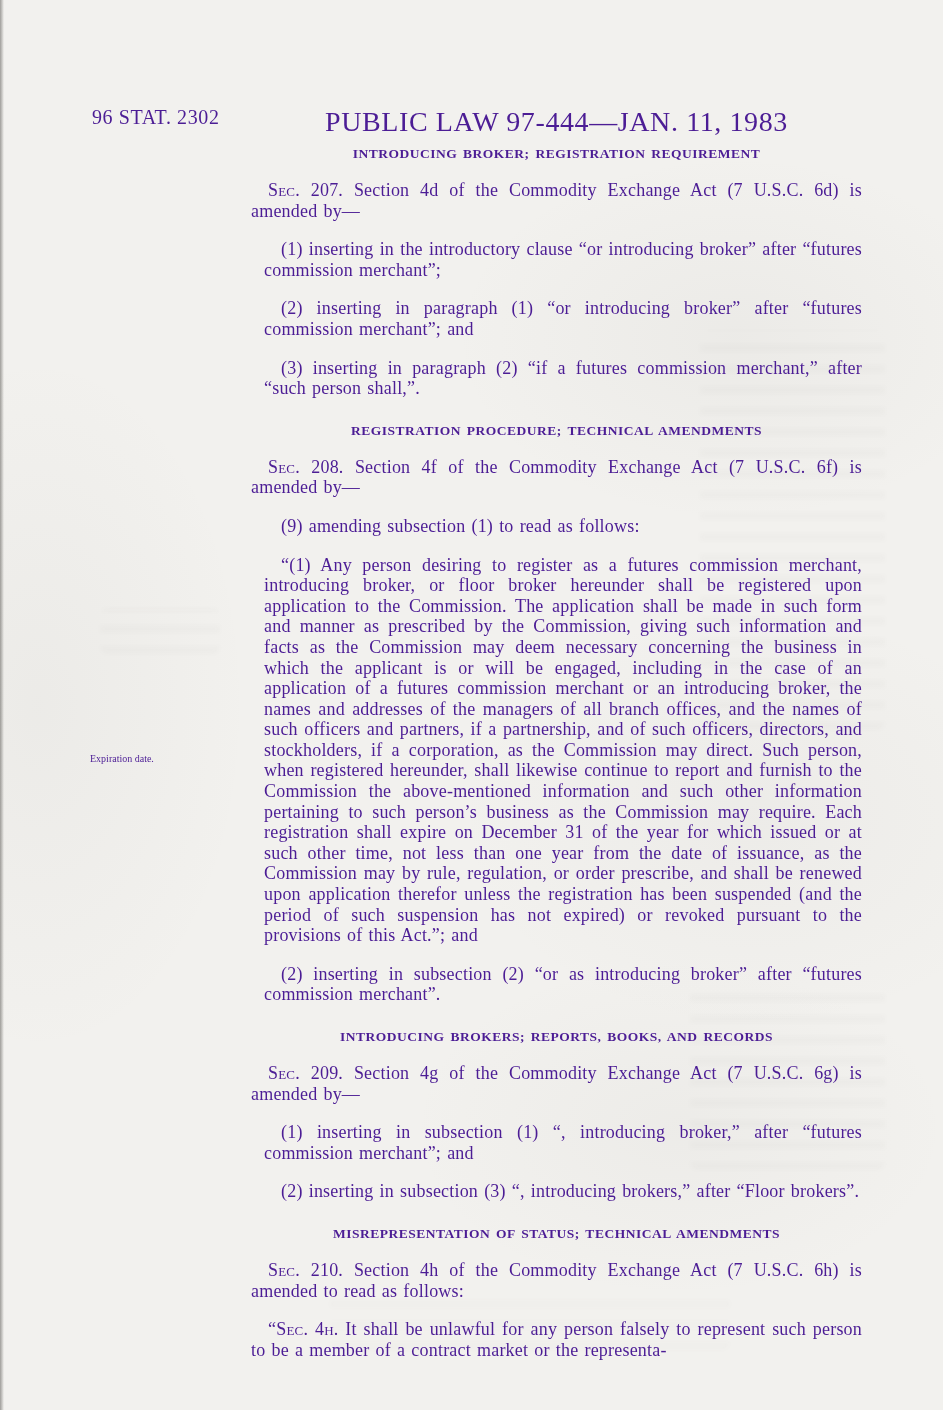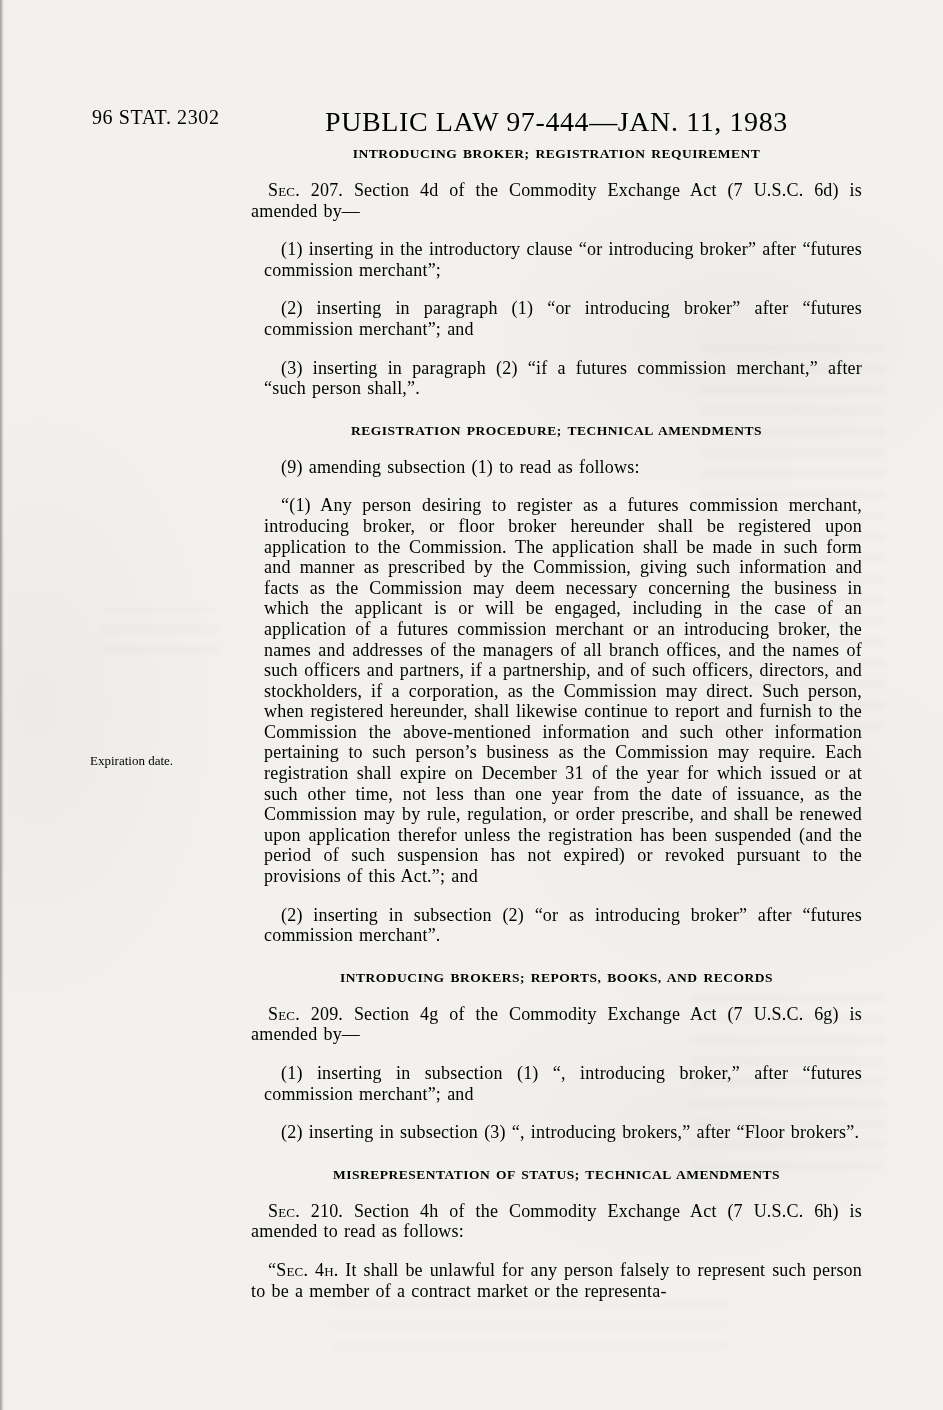--- a/index.html
+++ b/index.html
@@ -7,21 +7,21 @@
     padding: 0;
     background: #e9e8e5;
   }
   .page {
     position: relative;
     width: 943px;
     height: 1410px;
     background: #f2f1ee;
     overflow: hidden;
     font-family: "Liberation Serif", serif;
-    color: #000000;
+    color: #4c1d95;
   }
   
   .page::before {
     content: "";
     position: absolute;
     inset: 0;
     background:
       radial-gradient(ellipse 400px 260px at 78% 24%, rgba(150,148,142,0.07), transparent 70%),
       radial-gradient(ellipse 420px 300px at 80% 58%, rgba(150,148,142,0.06), transparent 70%),
       radial-gradient(ellipse 380px 240px at 72% 80%, rgba(150,148,142,0.06), transparent 70%),
@@ -64,21 +64,21 @@
     text-align: center;
     font-size: 28px;
     letter-spacing: 0.6px;
     white-space: nowrap;
   }
 
   .margin-note {
     position: absolute;
     left: 90px;
     top: 753px;
-    font-size: 13px;
+    font-size: 10px;
     white-space: nowrap;
   }
 
   .content {
     position: absolute;
     left: 233px;
     top: 146px;
     width: 647px;
     font-size: 18px;
     line-height: 20.6px;
@@ -121,20 +121,21 @@
 
   <div class="content">
 
     <h2 class="section-heading">INTRODUCING BROKER; REGISTRATION REQUIREMENT</h2>
     <p class="intro"><span class="sec-label">Sec. 207.</span><span> Section 4d of the Commodity Exchange Act (7 U.S.C. 6d) is amended by—</span></p>
     <p class="clause">(1) inserting in the introductory clause “or introducing broker” after “futures commission merchant”;</p>
     <p class="clause">(2) inserting in paragraph (1) “or introducing broker” after “futures commission merchant”; and</p>
     <p class="clause">(3) inserting in paragraph (2) “if a futures commission merchant,” after “such person shall,”.</p>
 
     <h2 class="section-heading not-first">REGISTRATION PROCEDURE; TECHNICAL AMENDMENTS</h2>
+    <p class="intro"><span class="sec-label">Sec. 208.</span><span> Section 4f of the Commodity Exchange Act (7 U.S.C. 6f) is amended by—</span></p>
     <p class="clause">(9) amending subsection (1) to read as follows:</p>
     <p class="clause">“(1) Any person desiring to register as a futures commission merchant, introducing broker, or floor broker hereunder shall be registered upon application to the Commission. The application shall be made in such form and manner as prescribed by the Commission, giving such information and facts as the Commission may deem necessary concerning the business in which the applicant is or will be engaged, including in the case of an application of a futures commission merchant or an introducing broker, the names and addresses of the managers of all branch offices, and the names of such officers and partners, if a partnership, and of such officers, directors, and stockholders, if a corporation, as the Commission may direct. Such person, when registered hereunder, shall likewise continue to report and furnish to the Commission the above-mentioned information and such other information pertaining to such person’s business as the Commission may require. Each registration shall expire on December 31 of the year for which issued or at such other time, not less than one year from the date of issuance, as the Commission may by rule, regulation, or order prescribe, and shall be renewed upon application therefor unless the registration has been suspended (and the period of such suspension has not expired) or revoked pursuant to the provisions of this Act.”; and</p>
     <p class="clause">(2) inserting in subsection (2) “or as introducing broker” after “futures commission merchant”.</p>
 
     <h2 class="section-heading not-first">INTRODUCING BROKERS; REPORTS, BOOKS, AND RECORDS</h2>
     <p class="intro"><span class="sec-label">Sec. 209.</span><span> Section 4g of the Commodity Exchange Act (7 U.S.C. 6g) is amended by—</span></p>
     <p class="clause">(1) inserting in subsection (1) “, introducing broker,” after “futures commission merchant”; and</p>
     <p class="clause">(2) inserting in subsection (3) “, introducing brokers,” after “Floor brokers”.</p>
 
     <h2 class="section-heading not-first">MISREPRESENTATION OF STATUS; TECHNICAL AMENDMENTS</h2>

